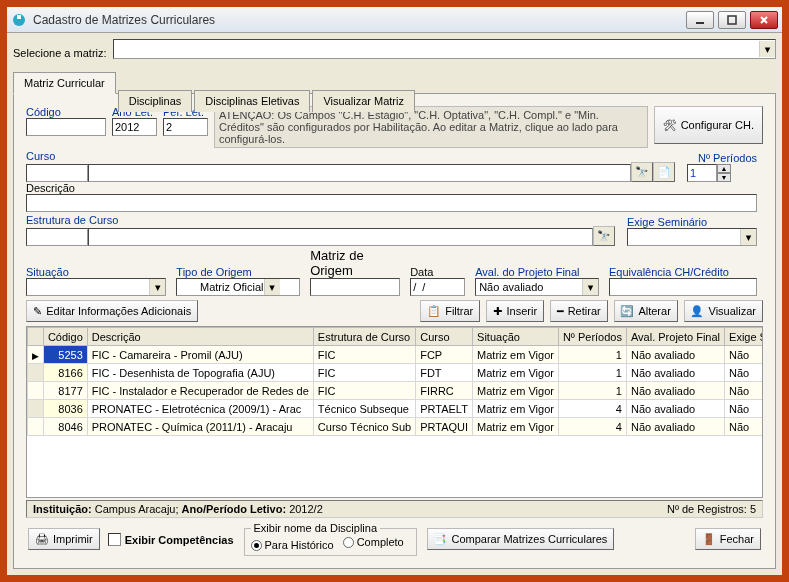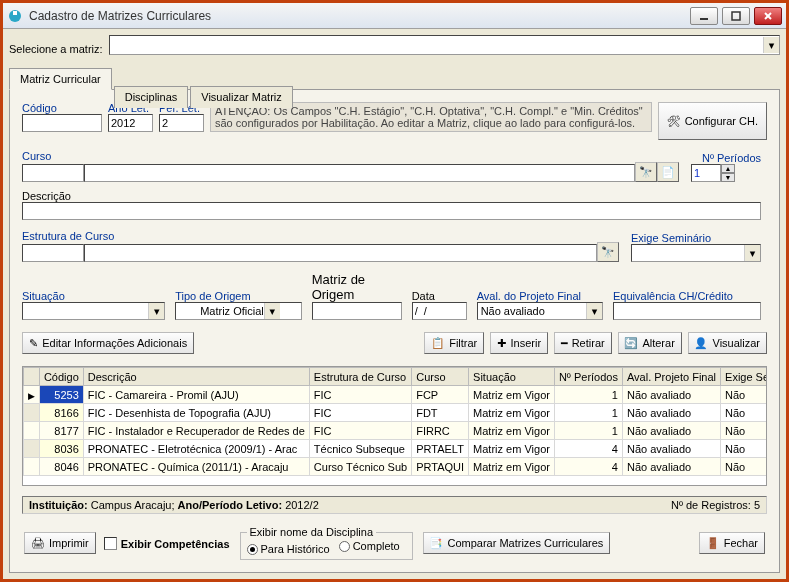--- a/index.html
+++ b/index.html
@@ -6,21 +6,21 @@
   body {
     margin: 0;
     font-family: Tahoma, Arial, sans-serif;
     font-size: 11px;
     background: #ece9d8;
     color: #000;
   }
   .window {
     width: 789px;
     height: 582px;
-    border: 3px solid #c2410c;
+    border: 7px solid #c2410c;
     background: #ece9d8;
     display: flex;
     flex-direction: column;
   }
   .titlebar {
     height: 26px;
     background: linear-gradient(#f5f5f5,#dde5f0);
     display: flex;
     align-items: center;
     padding: 0 4px;
@@ -92,21 +92,20 @@
   }
   .tab-body {
     border:1px solid #999;
     border-top:none;
     background:#f5f3eb;
     padding:12px;
     flex:1;
     display:flex;
     flex-direction:column;
     overflow:hidden;
-    gap:8px;
   }
 
   .field-label { color:#003399; font-size:11px; }
   .input {
     border:1px inset #999;
     background:#fff;
     height:18px;
     padding:0 2px;
     font-size:11px;
   }
@@ -272,20 +271,21 @@
       <span style="margin-right:6px;">Selecione a matriz:</span>
       <div class="select-matriz">
         <span></span>
         <span class="select-arrow">▾</span>
       </div>
     </div>
 
     <div class="tabs">
       <div class="tab active">Matriz Curricular</div>
       <div class="tab">Disciplinas</div>
+      <div class="tab">Disciplinas Eletivas</div>
       <div class="tab">Visualizar Matriz</div>
     </div>
 
     <div class="tab-body">
 
       <div class="row" style="align-items:flex-start;">
         <div class="group" style="width:80px;">
           <span class="field-label">Código</span>
           <input class="input" value="" style="">
         </div>

